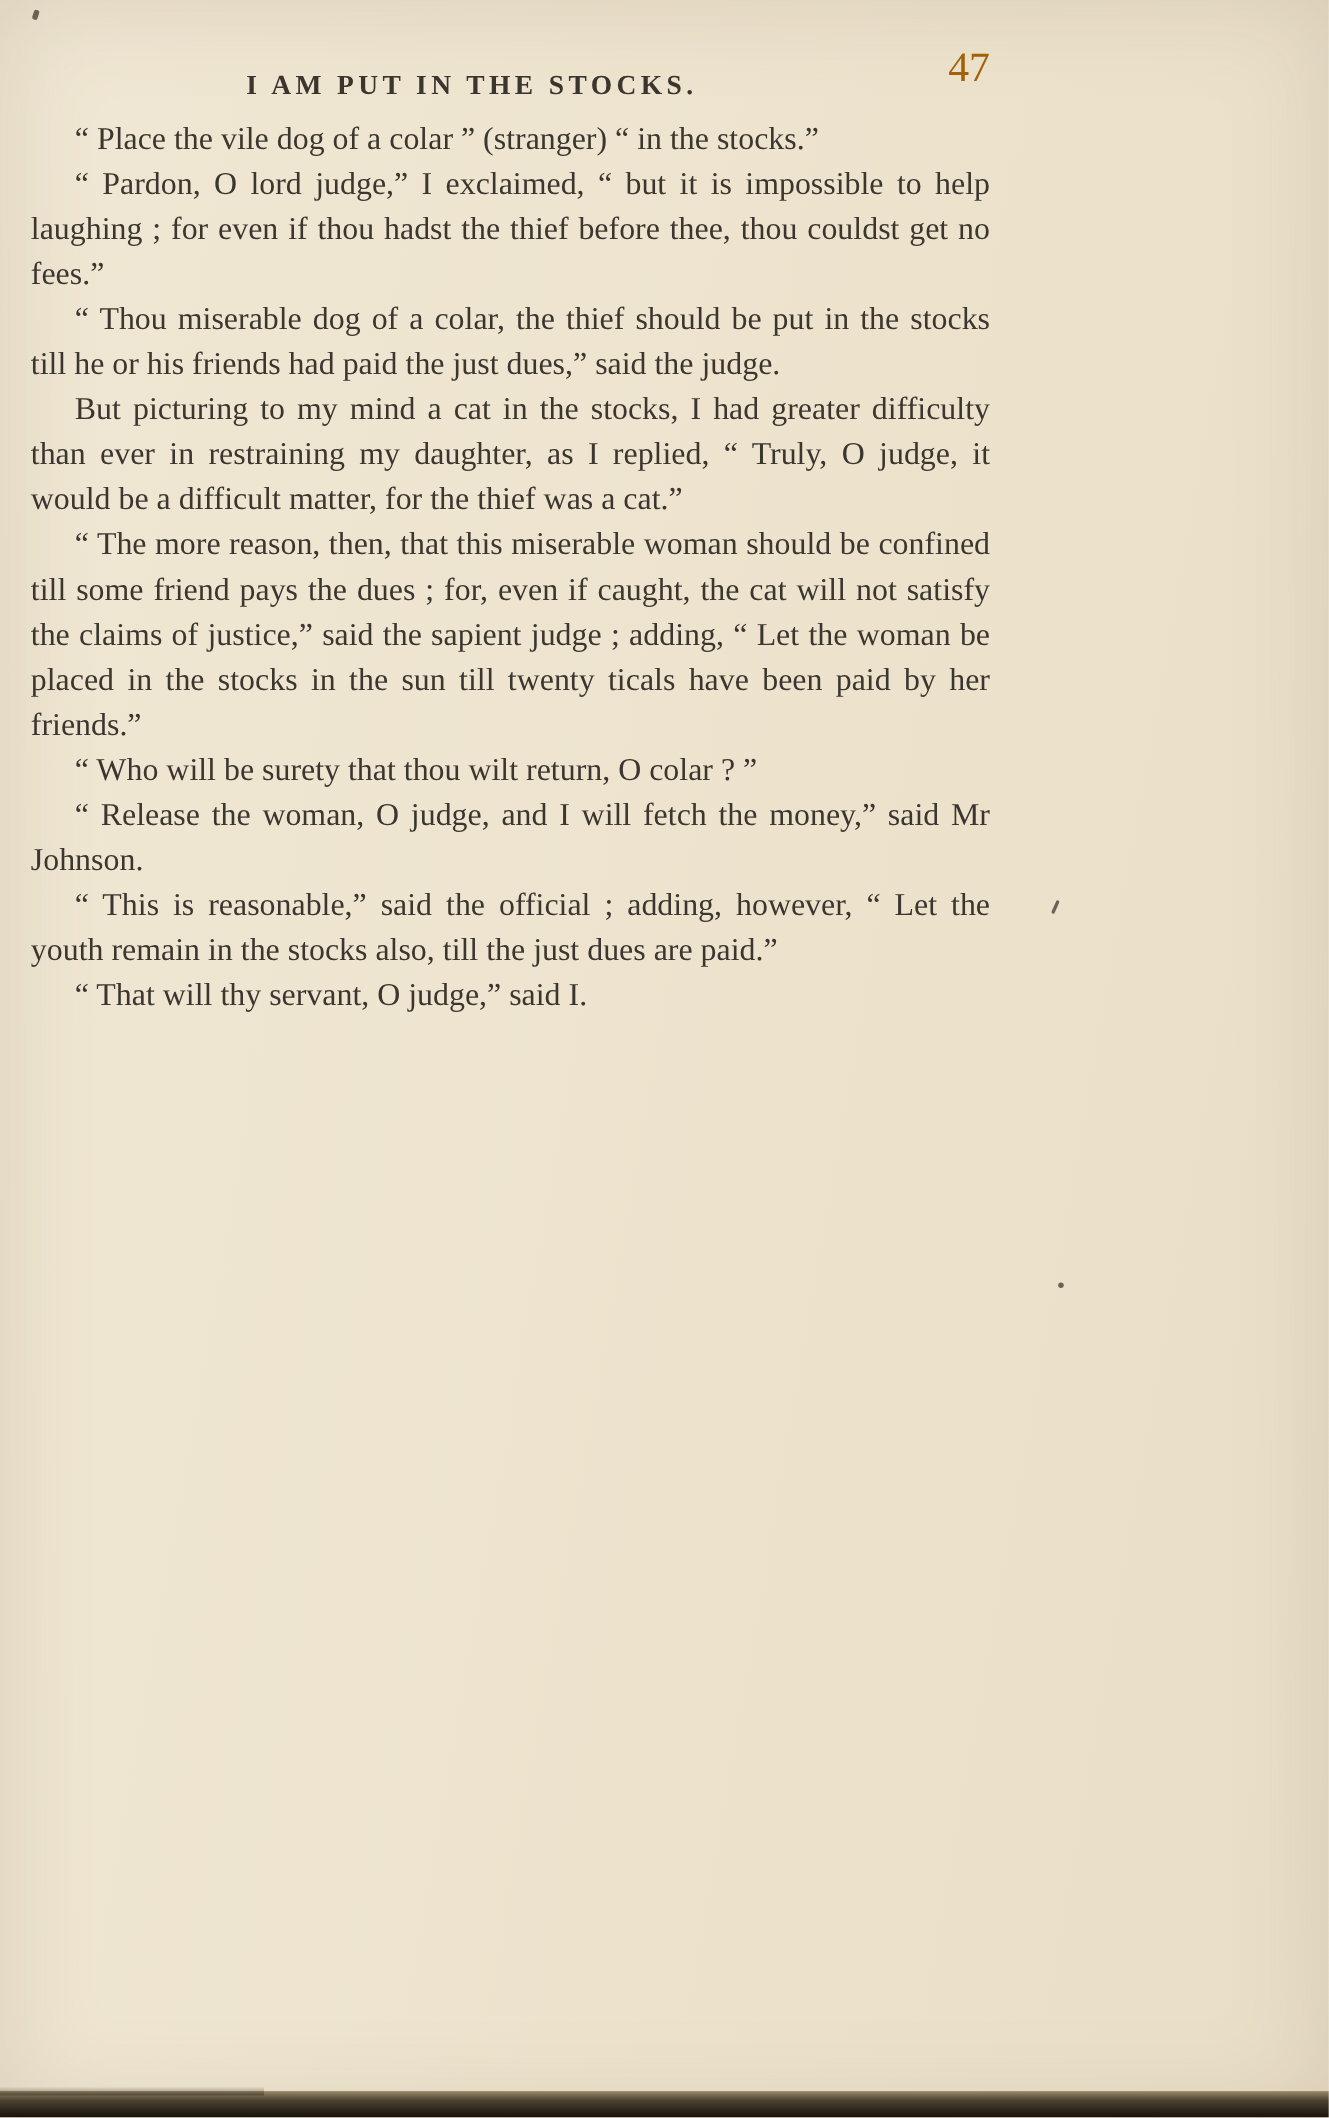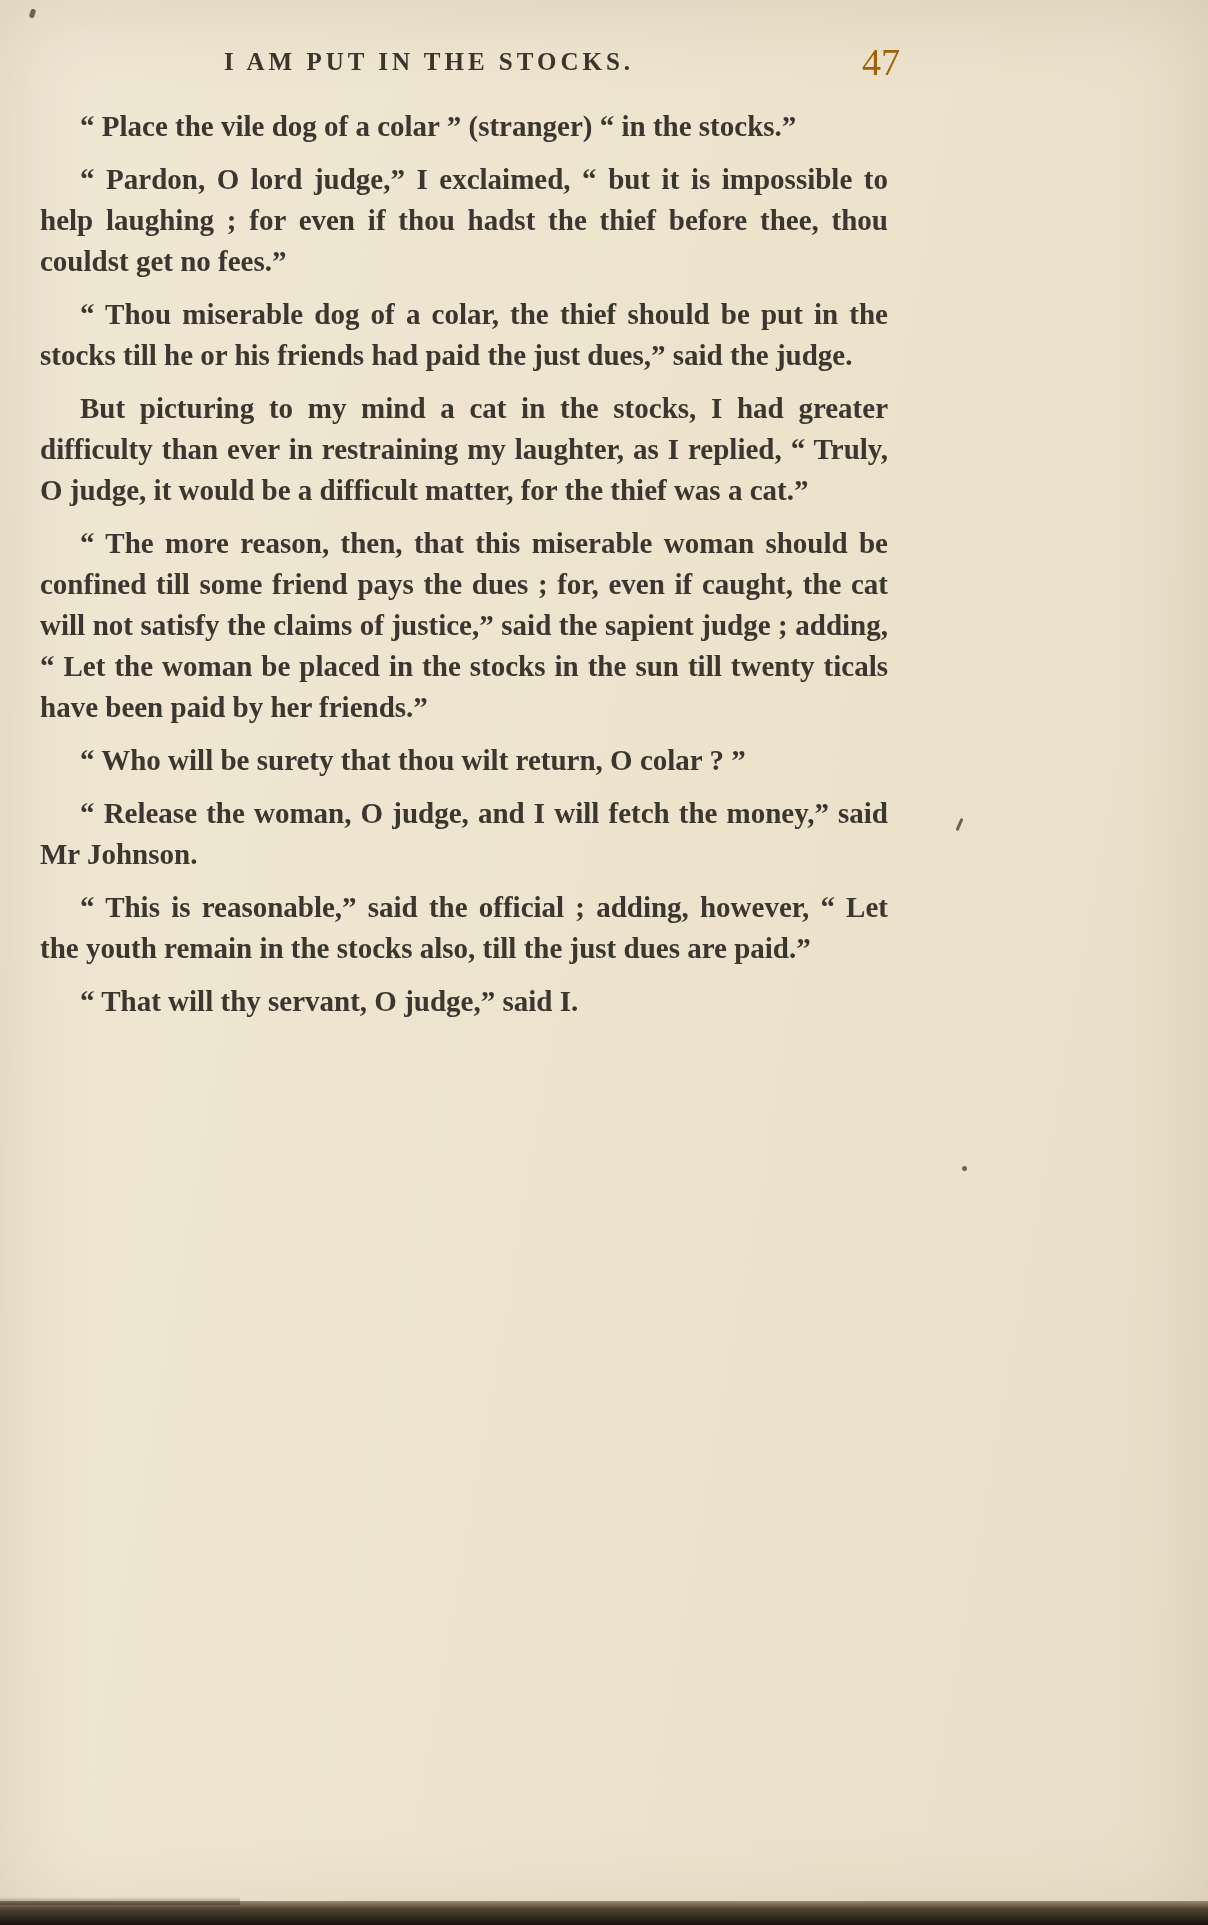--- a/index.html
+++ b/index.html
@@ -29,45 +29,44 @@
   }
   .running-header {
     position: relative;
     height: 52px;
     margin-bottom: 14px;
   }
   .header-title {
     position: absolute;
     left: 0;
     right: 70px;
-    top: 8px;
+    top: 24px;
     text-align: center;
     font-size: 25px;
     font-weight: bold;
     letter-spacing: 4px;
     color: #3a352d;
   }
   .page-number {
     position: absolute;
     right: 0;
     top: 0;
     font-size: 38px;
     color: #a16207;
   }
   .text-block {
     font-size: 29px;
     line-height: 41px;
     text-align: justify;
     color: #3b362f;
   }
   .text-block p {
-    margin: 12px;
+    margin: 0;
     padding: 0;
     text-indent: 40px;
-    font-weight: bold;
   }
   .text-block p.continues {
     text-align-last: justify;
   }
   .scan-artifact {
     position: absolute;
     background: #4a4236;
     border-radius: 2px;
     opacity: 0.8;
   }
@@ -99,21 +98,21 @@
 
 <div class="page-inner">
   <div class="running-header">
     <span class="header-title">I AM PUT IN THE STOCKS.</span>
     <span class="page-number">47</span>
   </div>
   <div class="text-block">
     <p>“ Place the vile dog of a colar ” (stranger) “ in the stocks.”</p>
     <p>“ Pardon, O lord judge,” I exclaimed, “ but it is impossible to help laughing ; for even if thou hadst the thief before thee, thou couldst get no fees.”</p>
     <p>“ Thou miserable dog of a colar, the thief should be put in the stocks till he or his friends had paid the just dues,” said the judge.</p>
-    <p>But picturing to my mind a cat in the stocks, I had greater difficulty than ever in restraining my laughter, as I replied, “ Truly, O judge, it would be a difficult matter, for the thief was a cat.”</p>
+    <p>But picturing to my mind a cat in the stocks, I had greater difficulty than ever in restraining my daughter, as I replied, “ Truly, O judge, it would be a difficult matter, for the thief was a cat.”</p>
     <p>“ The more reason, then, that this miserable woman should be confined till some friend pays the dues ; for, even if caught, the cat will not satisfy the claims of justice,” said the sapient judge ; adding, “ Let the woman be placed in the stocks in the sun till twenty ticals have been paid by her friends.”</p>
     <p>“ Who will be surety that thou wilt return, O colar ? ”</p>
     <p>“ Release the woman, O judge, and I will fetch the money,” said Mr Johnson.</p>
     <p>“ This is reasonable,” said the official ; adding, however, “ Let the youth remain in the stocks also, till the just dues are paid.”</p>
     <p>“ That will thy servant, O judge,” said I.</p>
   </div>
 </div>
 
 <div class="scan-artifact artifact-1"></div>
 <div class="scan-artifact artifact-2"></div>

